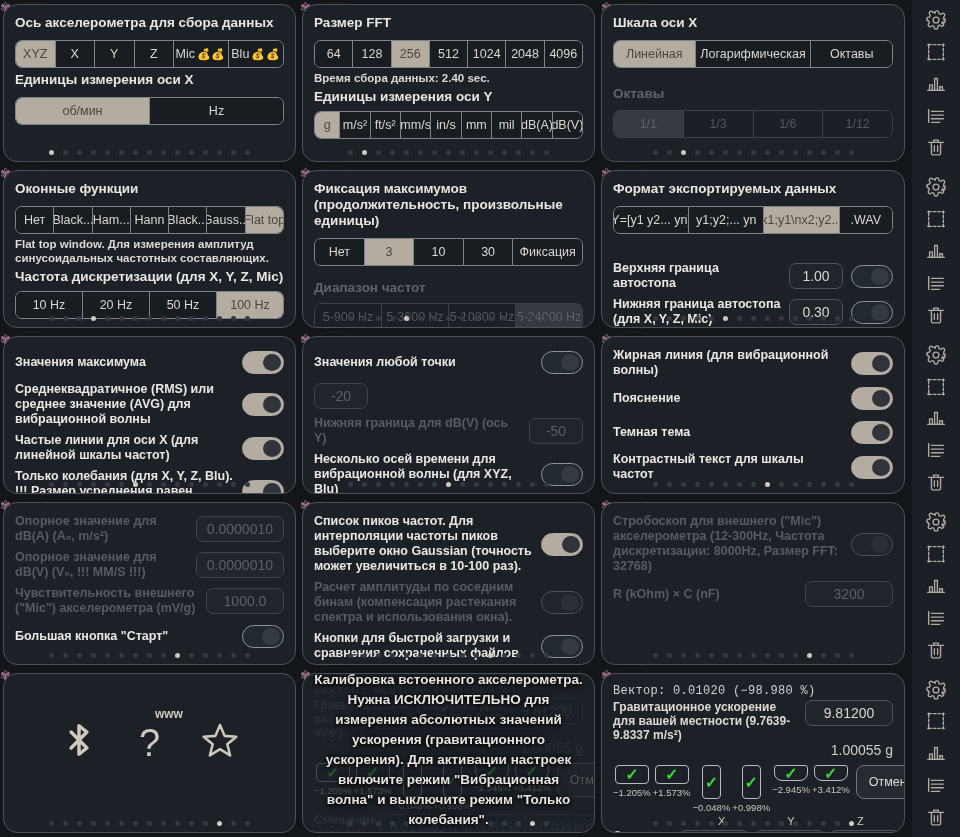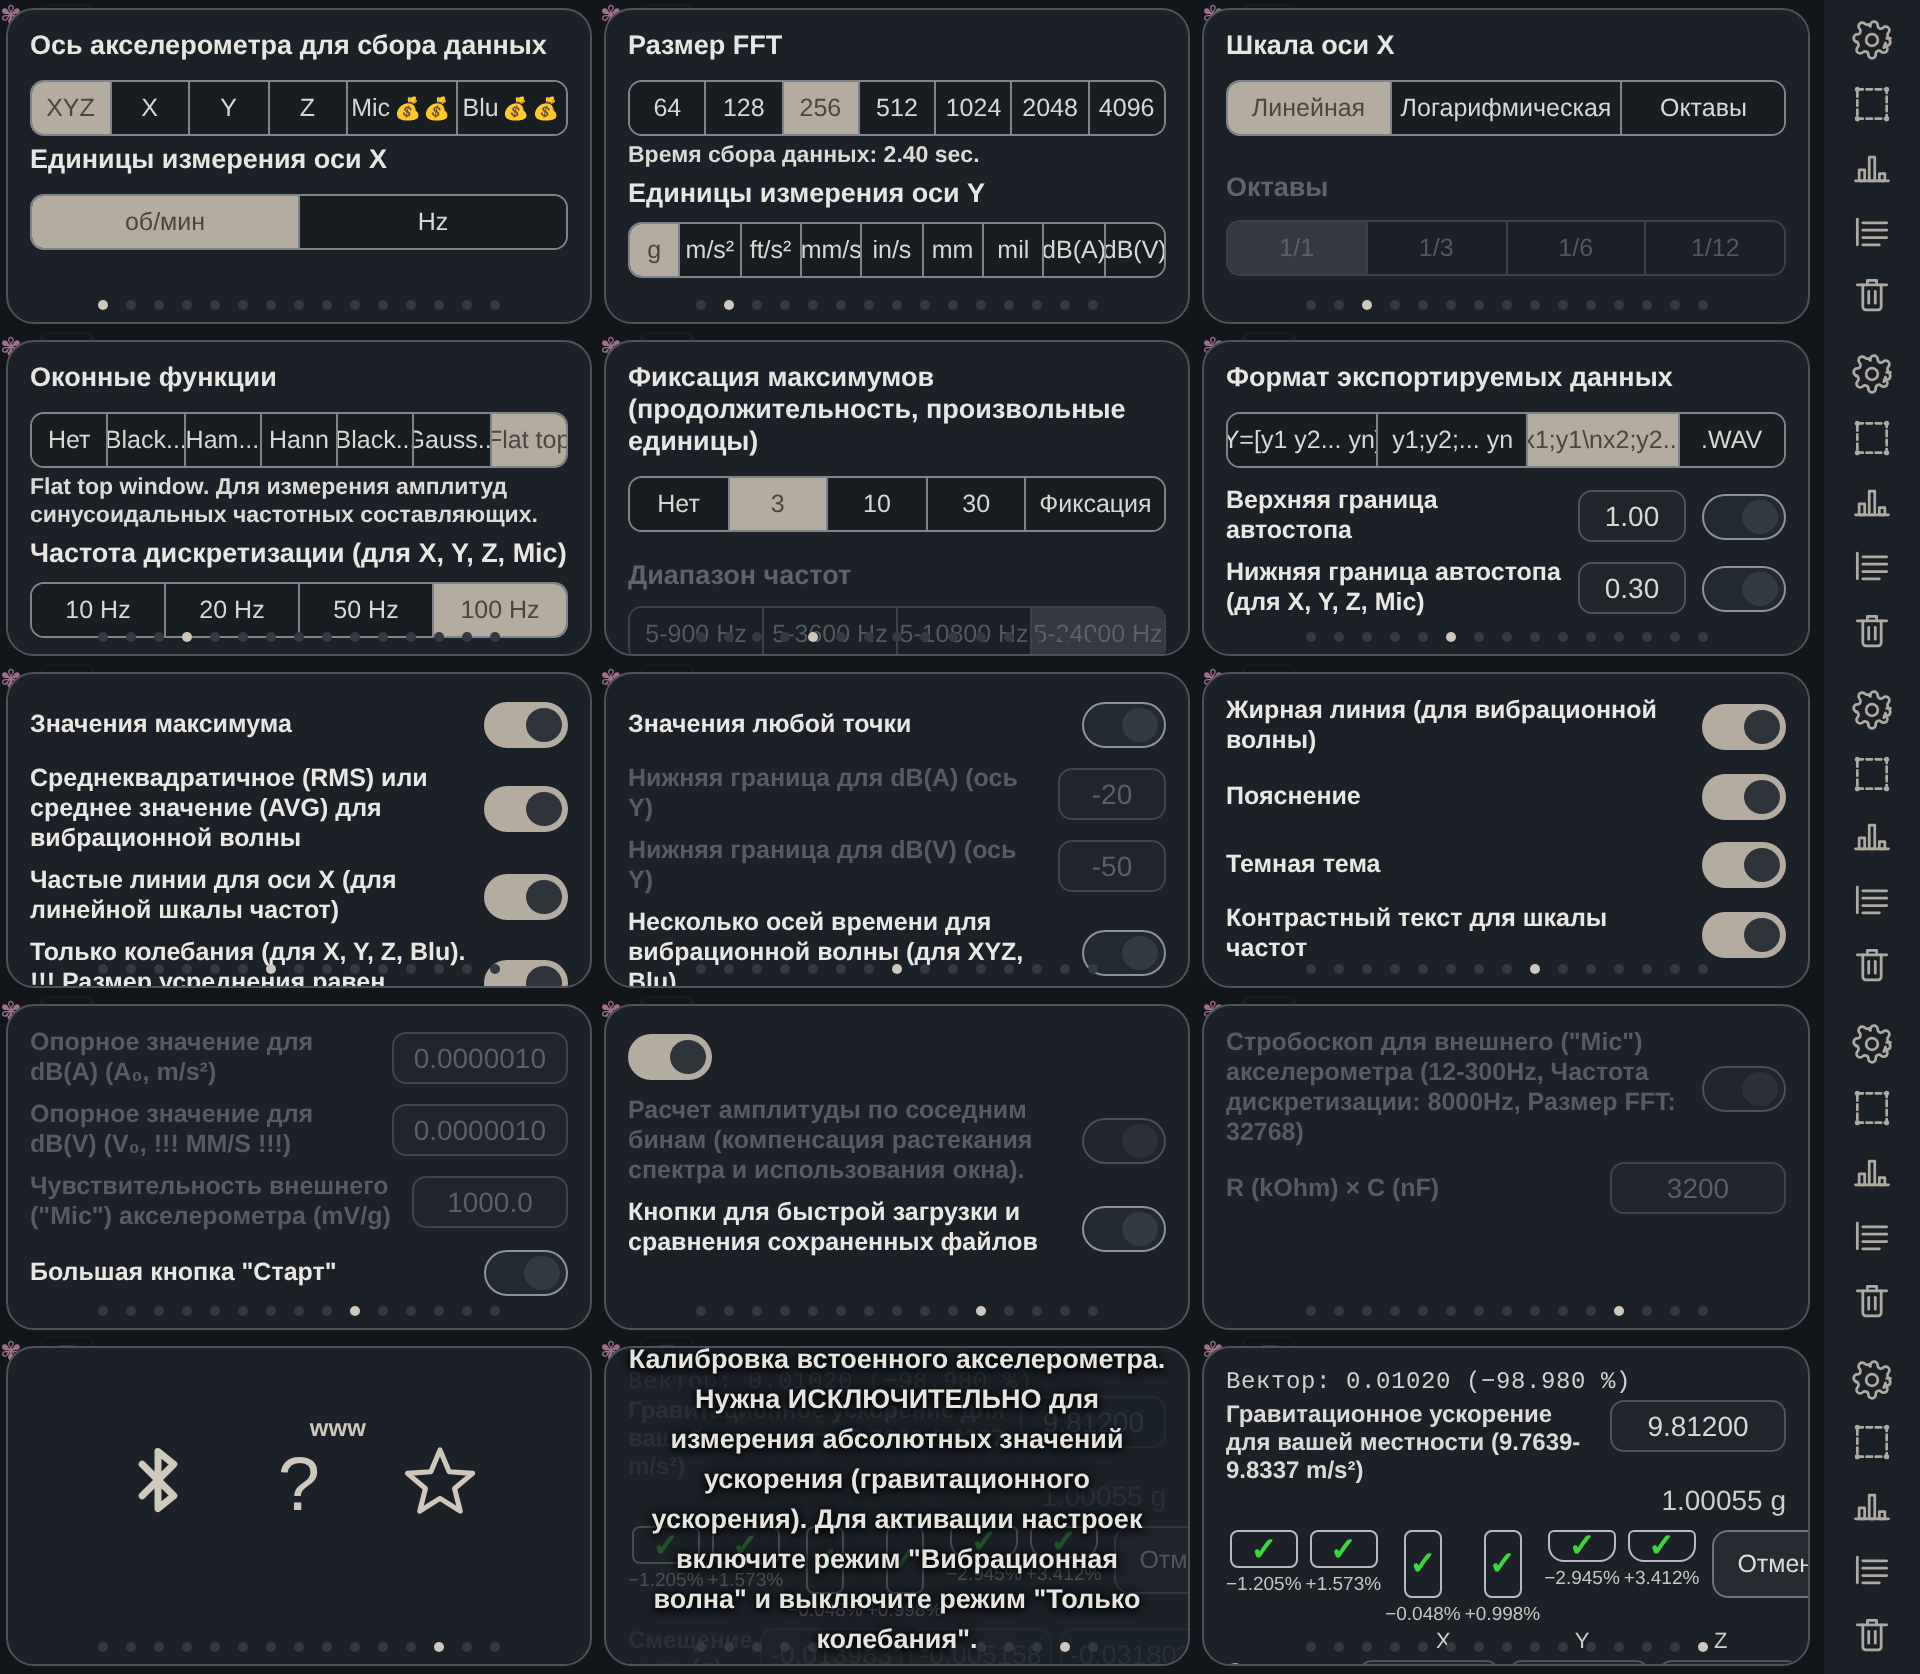--- a/index.html
+++ b/index.html
@@ -426,21 +426,21 @@
     </div>
 
     <div class="card">
       <div class="card-title">Формат экспортируемых данных</div>
       <div class="seg">
         <div class="seg-item wide">Y=[y1 y2... yn]</div>
         <div class="seg-item wide">y1;y2;... yn</div>
         <div class="seg-item wide active">x1;y1\nx2;y2...</div>
         <div class="seg-item">.WAV</div>
       </div>
-      <div class="row" style="margin-top:6px;">
+      <div class="row" style="margin-top:24px;">
         <div class="rlabel">Верхняя граница автостопа</div>
         <div class="valbox">1.00</div>
         <div class="switch off">
             <span class="knob"></span>
           </div>
       </div>
       <div class="row">
         <div class="rlabel">Нижняя граница автостопа (для X, Y, Z, Mic)</div>
         <div class="valbox">0.30</div>
         <div class="switch off">
@@ -511,21 +511,20 @@
     </div>
 
     <div class="card flush">
       <div class="row">
         <div class="rlabel">Значения любой точки</div>
         <div class="switch off">
             <span class="knob"></span>
           </div>
       </div>
       <div class="row">
-        <div class="rlabel dim">Нижняя граница для dB(A) (ось Y)</div>
         <div class="valbox dim">-20</div>
       </div>
       <div class="row">
         <div class="rlabel dim">Нижняя граница для dB(V) (ось Y)</div>
         <div class="valbox dim">-50</div>
       </div>
       <div class="row">
         <div class="rlabel">Несколько осей времени для вибрационной волны (для XYZ, Blu)</div>
         <div class="switch off">
             <span class="knob"></span>
@@ -627,20 +626,21 @@
           <span class="dot"></span>
           <span class="dot"></span>
           <span class="dot"></span>
           <span class="dot"></span>
           <span class="dot"></span>
         </div>
     </div>
 
     <div class="card flush">
       <div class="row">
+        <div class="rlabel">Список пиков частот. Для интерполяции частоты пиков выберите окно Gaussian (точность может увеличиться в 10-100 раз).</div>
         <div class="switch on">
             <span class="knob"></span>
           </div>
       </div>
       <div class="row">
         <div class="rlabel dim">Расчет амплитуды по соседним бинам (компенсация растекания спектра и использования окна).</div>
         <div class="switch disabled">
             <span class="knob"></span>
           </div>
       </div>

